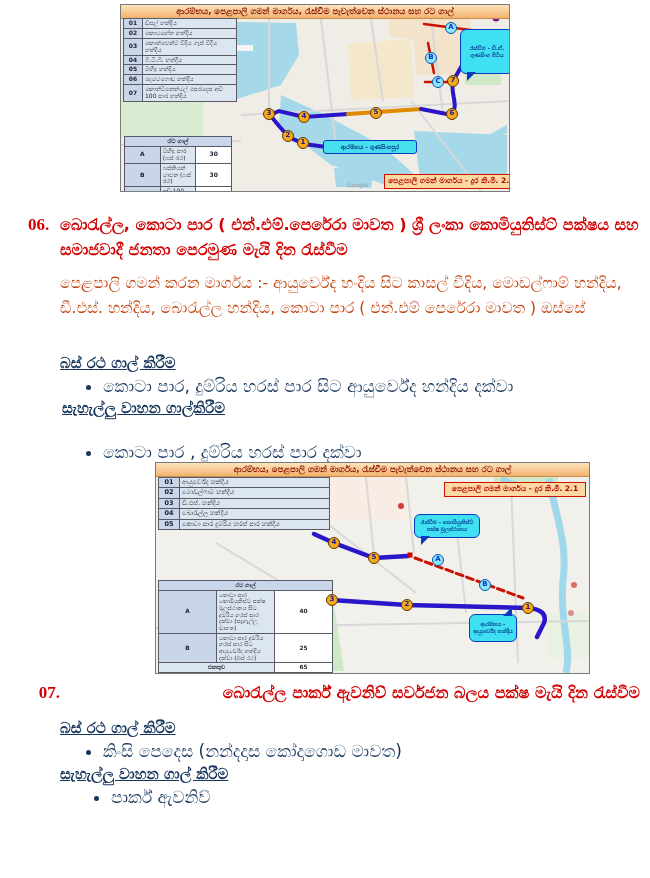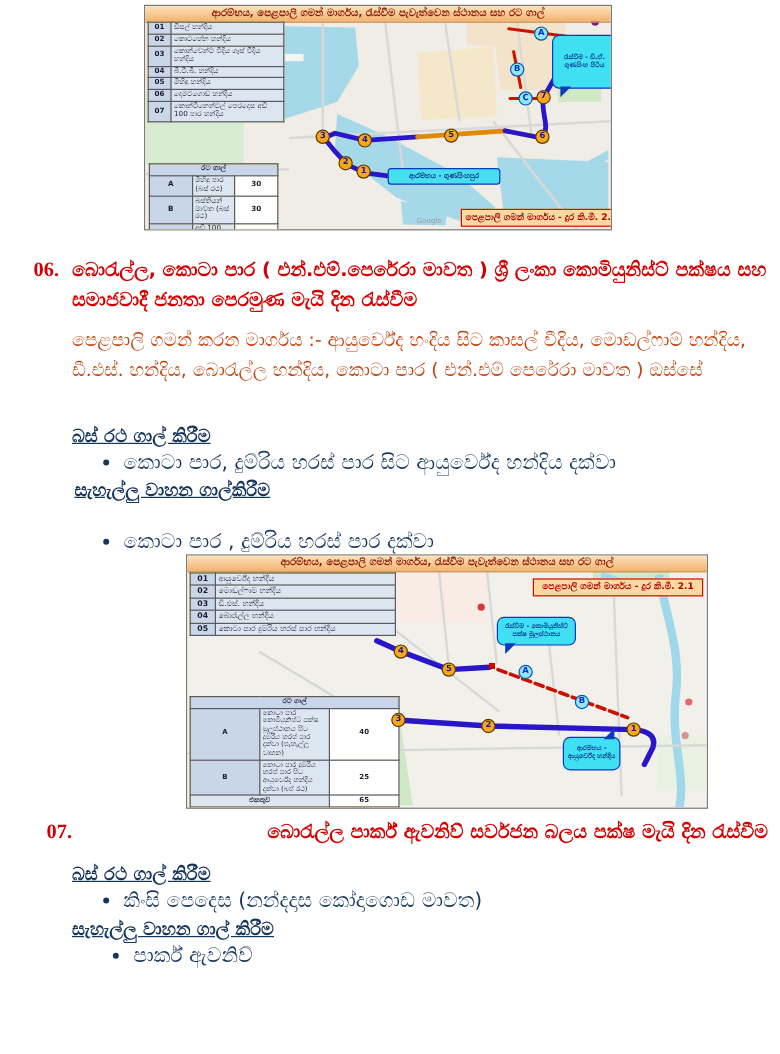--- a/index.html
+++ b/index.html
@@ -11,21 +11,21 @@
   .mapbox{position:absolute;border:1px solid #7a7a7a;background:#f0ede7;overflow:hidden;}
   .maptitle{
     position:absolute;left:0;top:0;right:0;height:13px;z-index:4;
     background:linear-gradient(#fde3bd,#f2b26e);
     color:#8b1500;font-weight:bold;font-size:8.5px;line-height:13px;
     text-align:center;white-space:nowrap;overflow:hidden;
     border-bottom:1px solid #c98b4e;
   }
   .mapsvg{position:absolute;left:0;top:0;z-index:1;}
   
-  .mtable{position:absolute;z-index:5;border-collapse:collapse;background:#fde047;
+  .mtable{position:absolute;z-index:5;border-collapse:collapse;background:#7dd3fc;
     font-size:6px;line-height:1.15;color:#1c1c2e;table-layout:fixed;}
   .mtable td{border:1px solid #5a5a66;padding:1px 2px;background:#dce6f1;vertical-align:middle;}
   .mtable td.no{text-align:center;font-weight:bold;background:#c9d6ea;}
   .mtable td.val{text-align:center;font-weight:bold;background:#ffffff;}
   .mtable td.hdr{text-align:center;font-weight:bold;background:#c9d6ea;}
   .mtable td.tot{text-align:center;font-weight:bold;background:#dce6f1;}
   
   .marker{position:absolute;z-index:6;width:10px;height:10px;border-radius:50%;
     background:#f6a71c;border:1px solid #5c3a00;color:#19198f;
     font-size:7px;font-weight:bold;text-align:center;line-height:9px;

